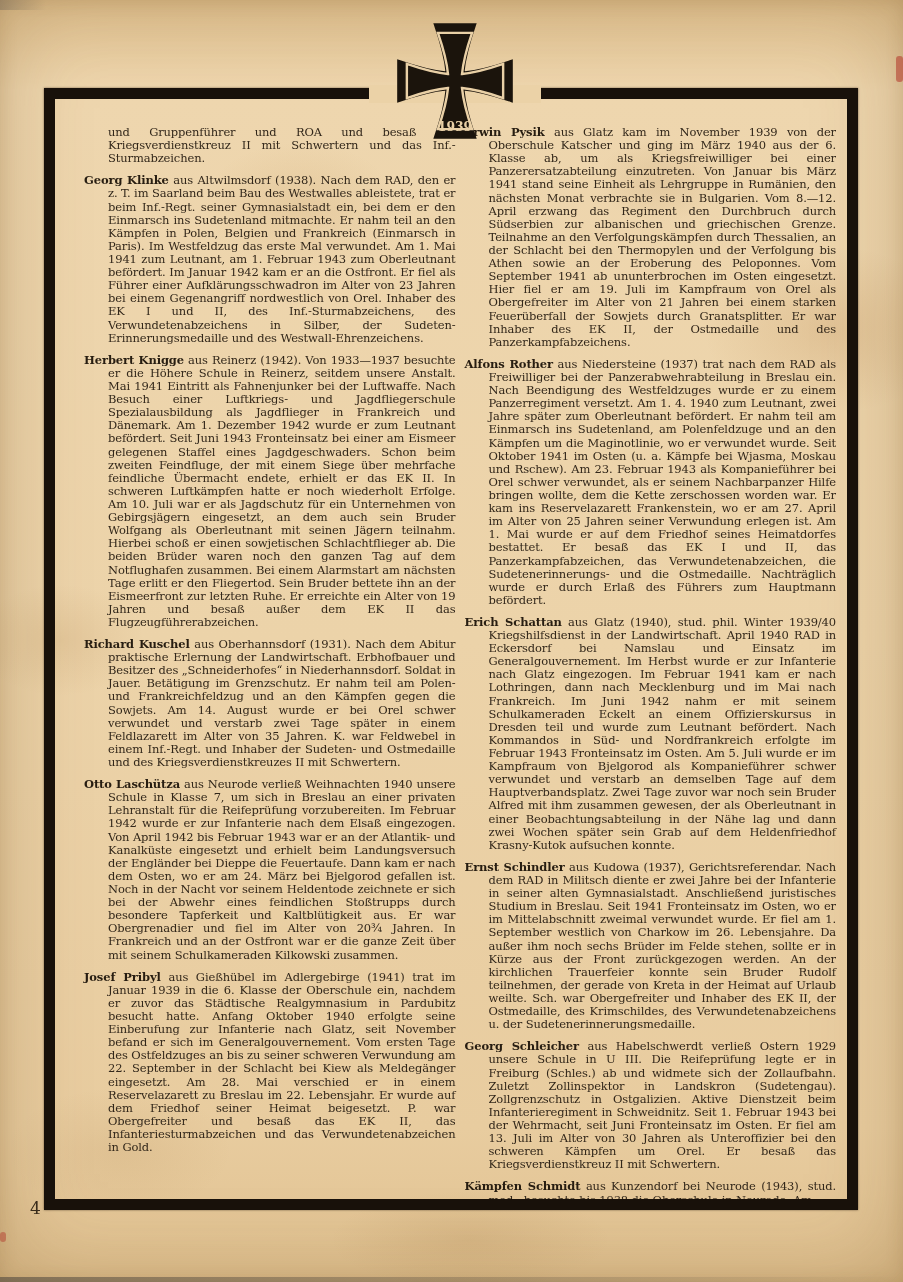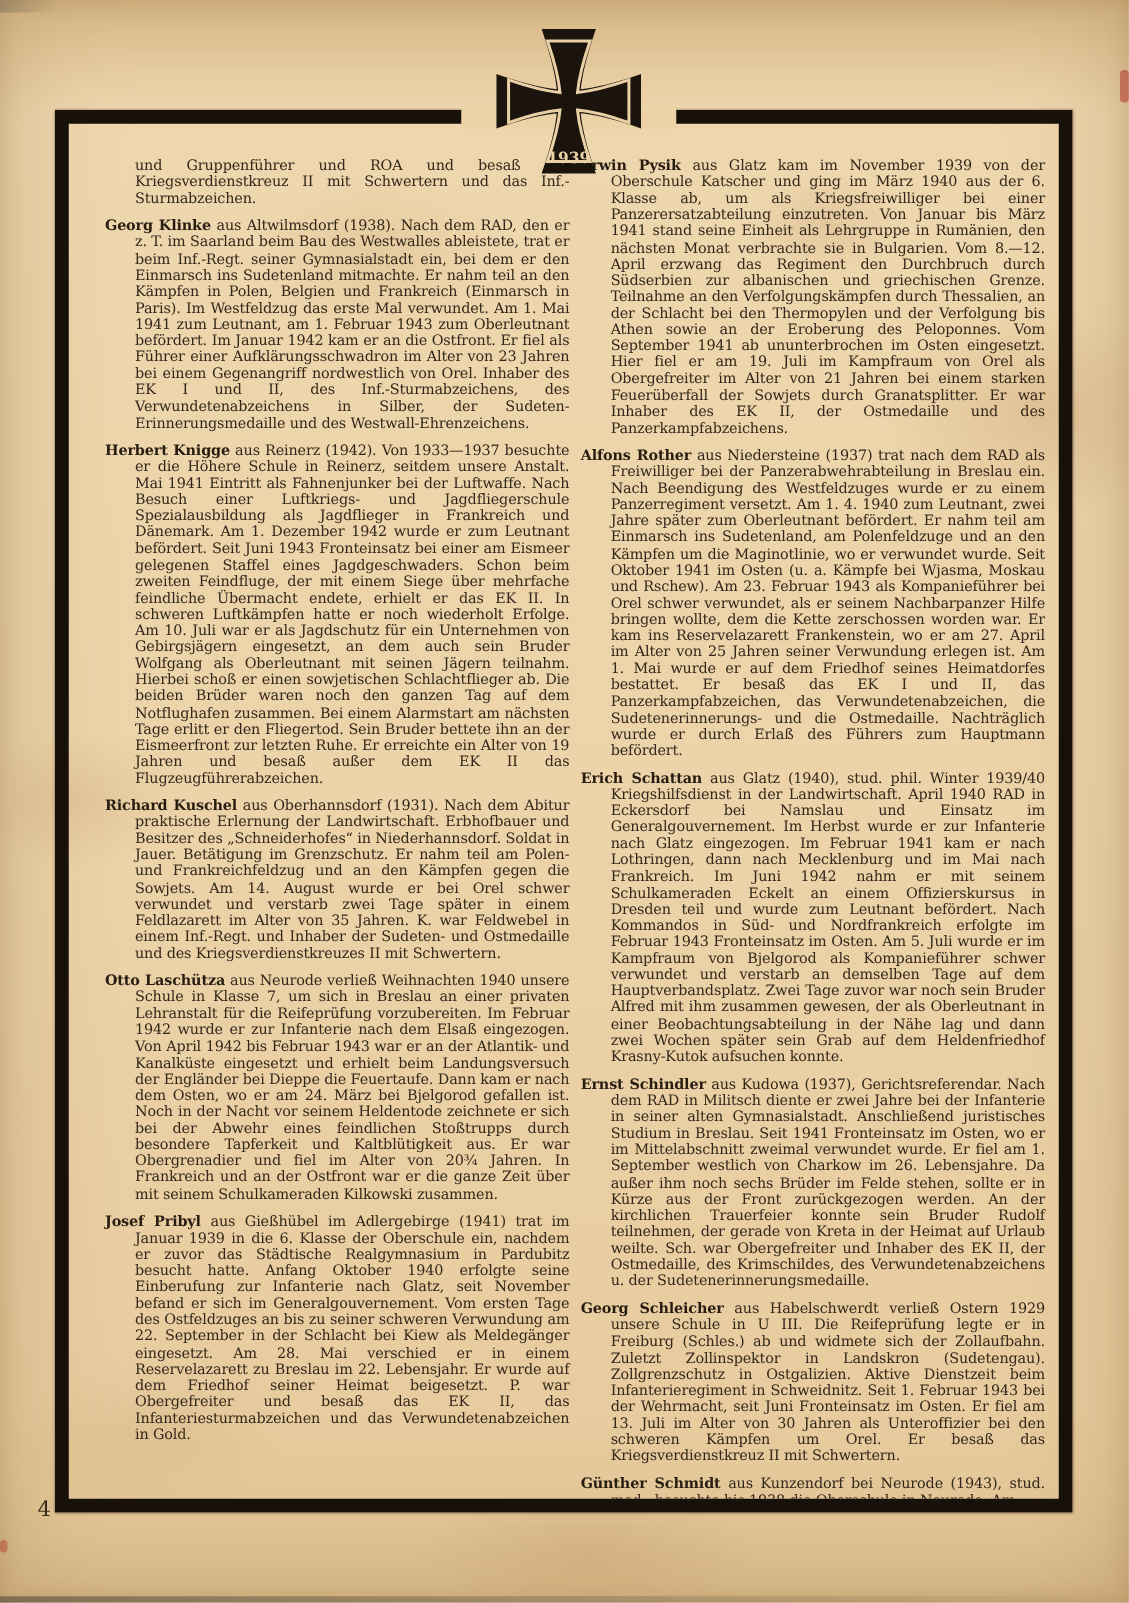--- a/index.html
+++ b/index.html
@@ -65,21 +65,21 @@
         <p class="para"><span class="pname">Richard Kuschel</span> <span>aus Oberhannsdorf (1931). Nach dem Abitur praktische Erlernung der Landwirtschaft. Erbhofbauer und Besitzer des „Schneiderhofes“ in Niederhannsdorf. Soldat in Jauer. Betätigung im Grenzschutz. Er nahm teil am Polen- und Frankreichfeldzug und an den Kämpfen gegen die Sowjets. Am 14. August wurde er bei Orel schwer verwundet und verstarb zwei Tage später in einem Feldlazarett im Alter von 35 Jahren. K. war Feldwebel in einem Inf.-Regt. und Inhaber der Sudeten- und Ostmedaille und des Kriegsverdienstkreuzes II mit Schwertern.</span></p>
         <p class="para"><span class="pname">Otto Laschütza</span> <span>aus Neurode verließ Weihnachten 1940 unsere Schule in Klasse 7, um sich in Breslau an einer privaten Lehranstalt für die Reifeprüfung vorzubereiten. Im Februar 1942 wurde er zur Infanterie nach dem Elsaß eingezogen. Von April 1942 bis Februar 1943 war er an der Atlantik- und Kanalküste eingesetzt und erhielt beim Landungsversuch der Engländer bei Dieppe die Feuertaufe. Dann kam er nach dem Osten, wo er am 24. März bei Bjelgorod gefallen ist. Noch in der Nacht vor seinem Heldentode zeichnete er sich bei der Abwehr eines feindlichen Stoßtrupps durch besondere Tapferkeit und Kaltblütigkeit aus. Er war Obergrenadier und fiel im Alter von 20¾ Jahren. In Frankreich und an der Ostfront war er die ganze Zeit über mit seinem Schulkameraden Kilkowski zusammen.</span></p>
         <p class="para"><span class="pname">Josef Pribyl</span> <span>aus Gießhübel im Adlergebirge (1941) trat im Januar 1939 in die 6. Klasse der Oberschule ein, nachdem er zuvor das Städtische Realgymnasium in Pardubitz besucht hatte. Anfang Oktober 1940 erfolgte seine Einberufung zur Infanterie nach Glatz, seit November befand er sich im Generalgouvernement. Vom ersten Tage des Ostfeldzuges an bis zu seiner schweren Verwundung am 22. September in der Schlacht bei Kiew als Meldegänger eingesetzt. Am 28. Mai verschied er in einem Reservelazarett zu Breslau im 22. Lebensjahr. Er wurde auf dem Friedhof seiner Heimat beigesetzt. P. war Obergefreiter und besaß das EK II, das Infanteriesturmabzeichen und das Verwundetenabzeichen in Gold.</span></p>
       </div>
     <div class="col">
         <p class="para"><span class="pname">Erwin Pysik</span> <span>aus Glatz kam im November 1939 von der Oberschule Katscher und ging im März 1940 aus der 6. Klasse ab, um als Kriegsfreiwilliger bei einer Panzerersatzabteilung einzutreten. Von Januar bis März 1941 stand seine Einheit als Lehrgruppe in Rumänien, den nächsten Monat verbrachte sie in Bulgarien. Vom 8.—12. April erzwang das Regiment den Durchbruch durch Südserbien zur albanischen und griechischen Grenze. Teilnahme an den Verfolgungskämpfen durch Thessalien, an der Schlacht bei den Thermopylen und der Verfolgung bis Athen sowie an der Eroberung des Peloponnes. Vom September 1941 ab ununterbrochen im Osten eingesetzt. Hier fiel er am 19. Juli im Kampfraum von Orel als Obergefreiter im Alter von 21 Jahren bei einem starken Feuerüberfall der Sowjets durch Granatsplitter. Er war Inhaber des EK II, der Ostmedaille und des Panzerkampfabzeichens.</span></p>
         <p class="para"><span class="pname">Alfons Rother</span> <span>aus Niedersteine (1937) trat nach dem RAD als Freiwilliger bei der Panzerabwehrabteilung in Breslau ein. Nach Beendigung des Westfeldzuges wurde er zu einem Panzerregiment versetzt. Am 1. 4. 1940 zum Leutnant, zwei Jahre später zum Oberleutnant befördert. Er nahm teil am Einmarsch ins Sudetenland, am Polenfeldzuge und an den Kämpfen um die Maginotlinie, wo er verwundet wurde. Seit Oktober 1941 im Osten (u. a. Kämpfe bei Wjasma, Moskau und Rschew). Am 23. Februar 1943 als Kompanieführer bei Orel schwer verwundet, als er seinem Nachbarpanzer Hilfe bringen wollte, dem die Kette zerschossen worden war. Er kam ins Reservelazarett Frankenstein, wo er am 27. April im Alter von 25 Jahren seiner Verwundung erlegen ist. Am 1. Mai wurde er auf dem Friedhof seines Heimatdorfes bestattet. Er besaß das EK I und II, das Panzerkampfabzeichen, das Verwundetenabzeichen, die Sudetenerinnerungs- und die Ostmedaille. Nachträglich wurde er durch Erlaß des Führers zum Hauptmann befördert.</span></p>
         <p class="para"><span class="pname">Erich Schattan</span> <span>aus Glatz (1940), stud. phil. Winter 1939/40 Kriegshilfsdienst in der Landwirtschaft. April 1940 RAD in Eckersdorf bei Namslau und Einsatz im Generalgouvernement. Im Herbst wurde er zur Infanterie nach Glatz eingezogen. Im Februar 1941 kam er nach Lothringen, dann nach Mecklenburg und im Mai nach Frankreich. Im Juni 1942 nahm er mit seinem Schulkameraden Eckelt an einem Offizierskursus in Dresden teil und wurde zum Leutnant befördert. Nach Kommandos in Süd- und Nordfrankreich erfolgte im Februar 1943 Fronteinsatz im Osten. Am 5. Juli wurde er im Kampfraum von Bjelgorod als Kompanieführer schwer verwundet und verstarb an demselben Tage auf dem Hauptverbandsplatz. Zwei Tage zuvor war noch sein Bruder Alfred mit ihm zusammen gewesen, der als Oberleutnant in einer Beobachtungsabteilung in der Nähe lag und dann zwei Wochen später sein Grab auf dem Heldenfriedhof Krasny-Kutok aufsuchen konnte.</span></p>
         <p class="para"><span class="pname">Ernst Schindler</span> <span>aus Kudowa (1937), Gerichtsreferendar. Nach dem RAD in Militsch diente er zwei Jahre bei der Infanterie in seiner alten Gymnasialstadt. Anschließend juristisches Studium in Breslau. Seit 1941 Fronteinsatz im Osten, wo er im Mittelabschnitt zweimal verwundet wurde. Er fiel am 1. September westlich von Charkow im 26. Lebensjahre. Da außer ihm noch sechs Brüder im Felde stehen, sollte er in Kürze aus der Front zurückgezogen werden. An der kirchlichen Trauerfeier konnte sein Bruder Rudolf teilnehmen, der gerade von Kreta in der Heimat auf Urlaub weilte. Sch. war Obergefreiter und Inhaber des EK II, der Ostmedaille, des Krimschildes, des Verwundetenabzeichens u. der Sudetenerinnerungsmedaille.</span></p>
         <p class="para"><span class="pname">Georg Schleicher</span> <span>aus Habelschwerdt verließ Ostern 1929 unsere Schule in U III. Die Reifeprüfung legte er in Freiburg (Schles.) ab und widmete sich der Zollaufbahn. Zuletzt Zollinspektor in Landskron (Sudetengau). Zollgrenzschutz in Ostgalizien. Aktive Dienstzeit beim Infanterieregiment in Schweidnitz. Seit 1. Februar 1943 bei der Wehrmacht, seit Juni Fronteinsatz im Osten. Er fiel am 13. Juli im Alter von 30 Jahren als Unteroffizier bei den schweren Kämpfen um Orel. Er besaß das Kriegsverdienstkreuz II mit Schwertern.</span></p>
-        <p class="para"><span class="pname">Günther Schmidt</span> <span>aus Kunzendorf bei Neurode (1943), stud. med., besuchte bis 1938 die Oberschule in Neurode. Am</span></p>
+        <p class="para"><span class="pname">Kämpfen Schmidt</span> <span>aus Kunzendorf bei Neurode (1943), stud. med., besuchte bis 1938 die Oberschule in Neurode. Am</span></p>
       </div>
   </div>
 </div>
 
 <div class="notch"></div>
 
 <svg class="emblem" viewBox="0 0 100 100" aria-hidden="true">
   <path d="M33,2 L67,2 C60.5,21 58,32 57,43 C68,42 79,39.5 98,33 L98,67 C79,60.5 68,58 57,57 C58,68 60.5,79 67,98 L33,98 C39.5,79 42,68 43,57 C32,58 21,60.5 2,67 L2,33 C21,39.5 32,42 43,43 C42,32 39.5,21 33,2 Z" fill="#1b140c" stroke="#1b140c" stroke-width="2"></path>
   <path d="M33,2 L67,2 C60.5,21 58,32 57,43 C68,42 79,39.5 98,33 L98,67 C79,60.5 68,58 57,57 C58,68 60.5,79 67,98 L33,98 C39.5,79 42,68 43,57 C32,58 21,60.5 2,67 L2,33 C21,39.5 32,42 43,43 C42,32 39.5,21 33,2 Z" transform="translate(7.5,7.5) scale(0.85)" fill="none" stroke="#e9d0a6" stroke-width="2.4"></path>
   <text x="50" y="92" text-anchor="middle" font-size="10.5" font-weight="bold" fill="#e9d0a6" font-family="DejaVu Serif, serif">1939</text>

